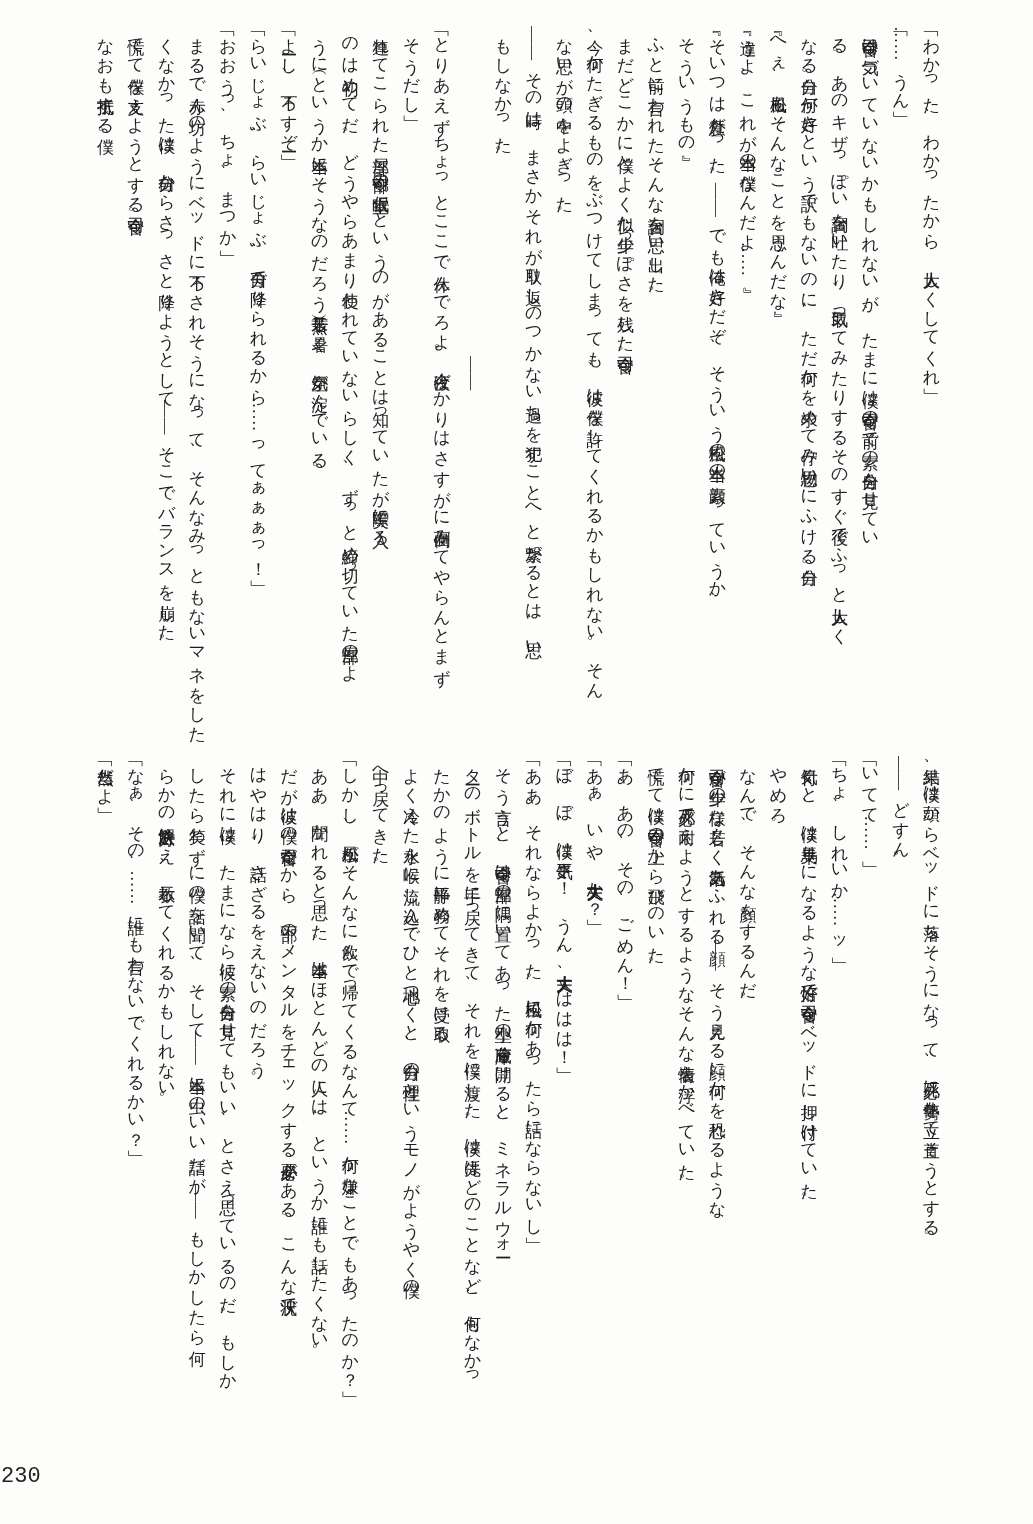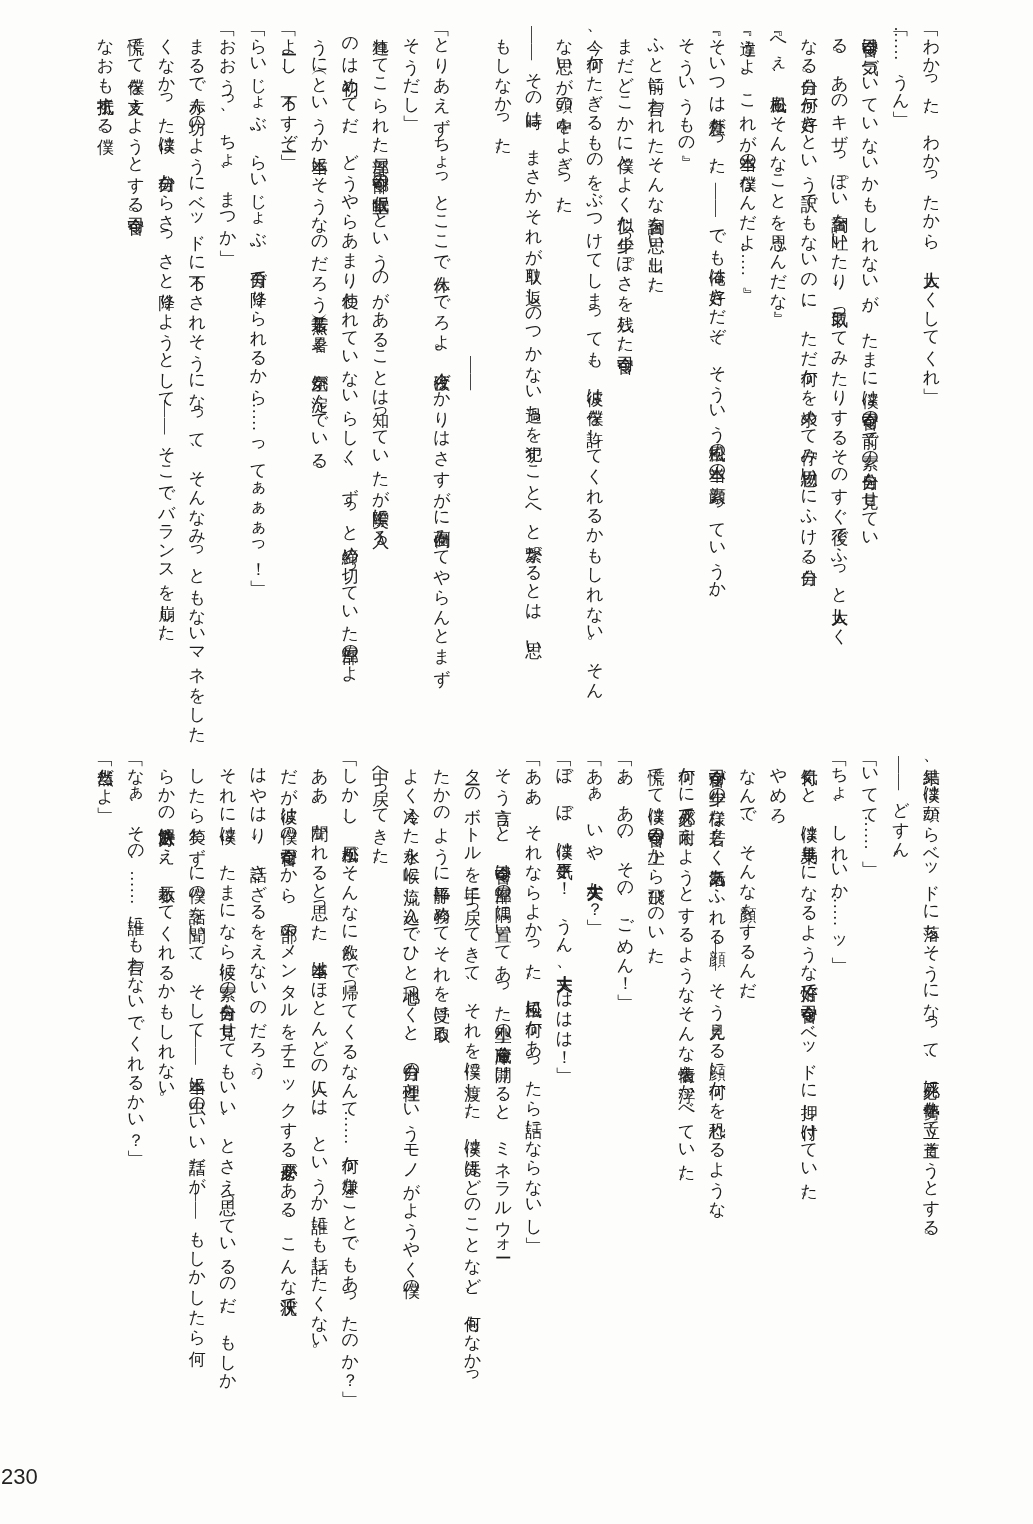--- a/index.html
+++ b/index.html
@@ -40,21 +40,21 @@
   }
   .scene-break {
     text-indent: 330px;
   }
   .page-number {
     position: absolute;
     left: 1px;
     top: 1464px;
     font-size: 22px;
     color: #222;
-    font-family: Liberation Sans, sans-serif;
+    font-family: Liberation Mono, monospace;
   }
 </style>
 </head>
 <body>
 
 <div class="page">
 
   <div class="vtext block-top">
       <p>「わかった、わかったから、大人しくしてくれ」</p>
       <p>「……うん」</p>

